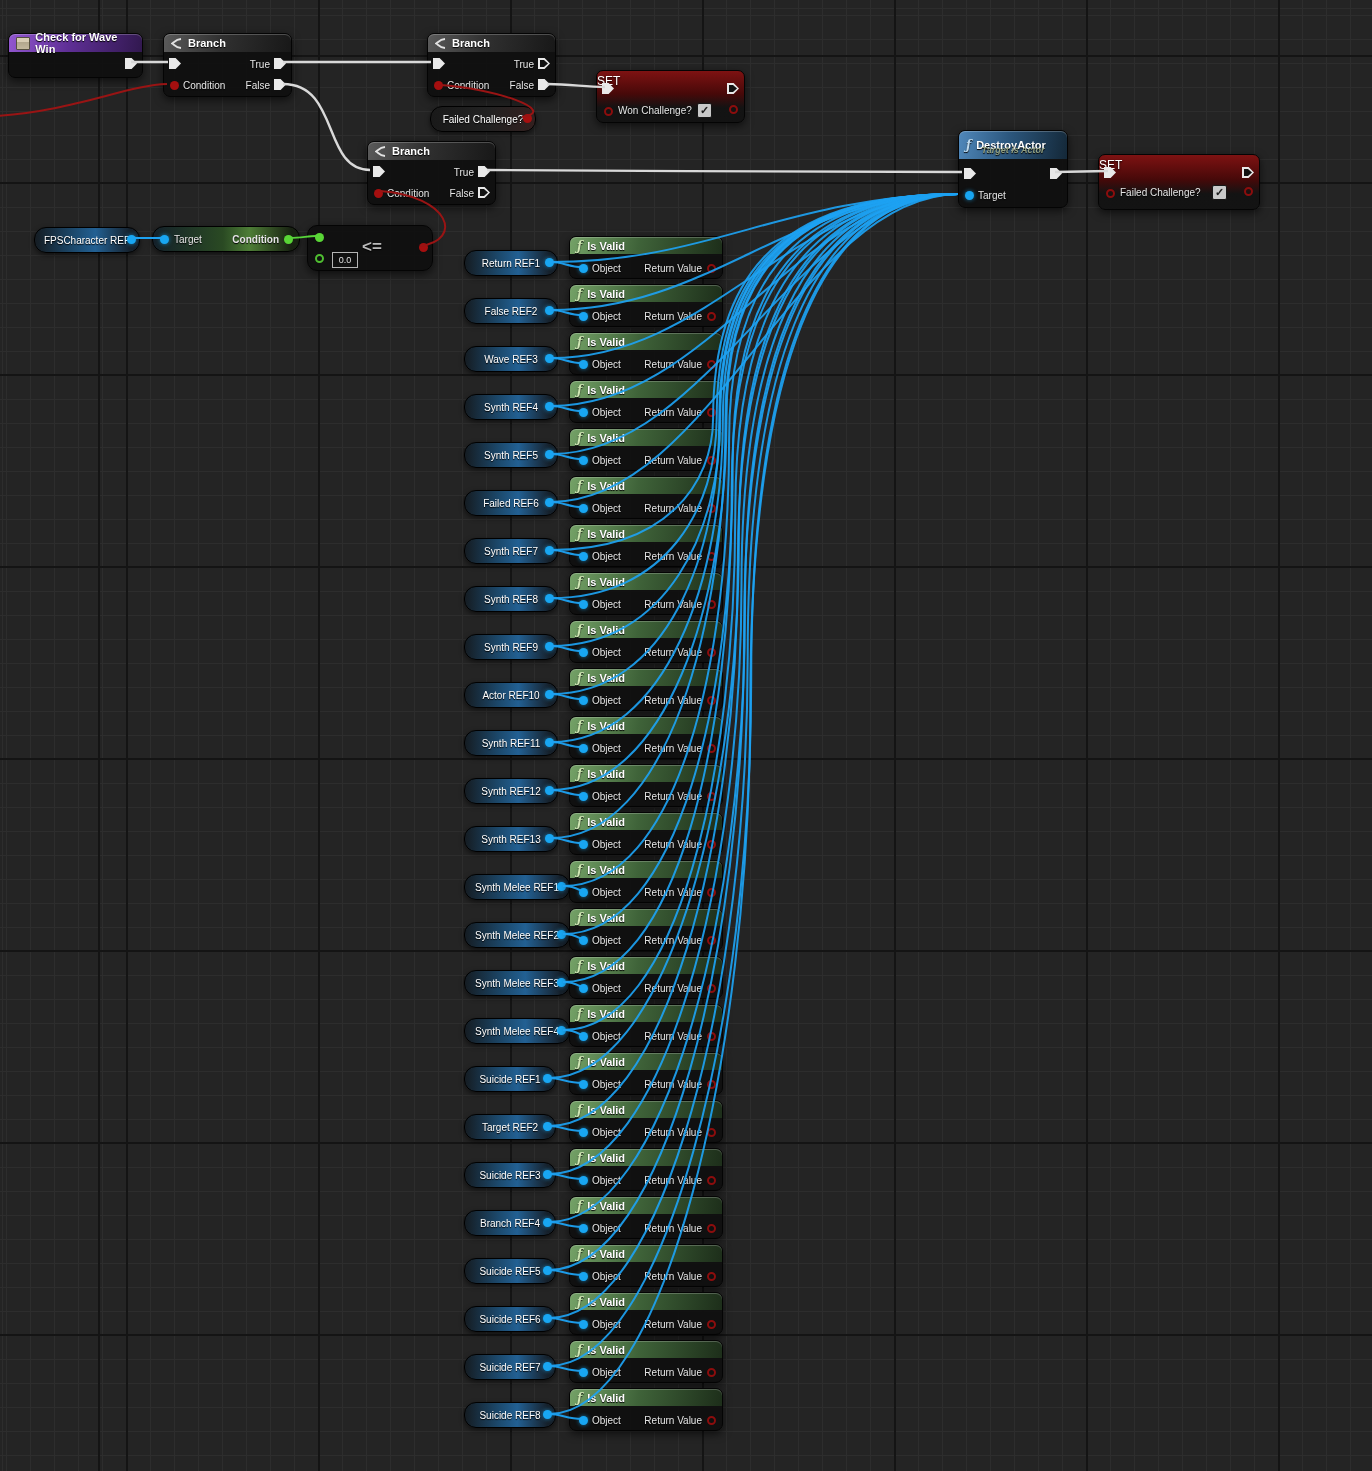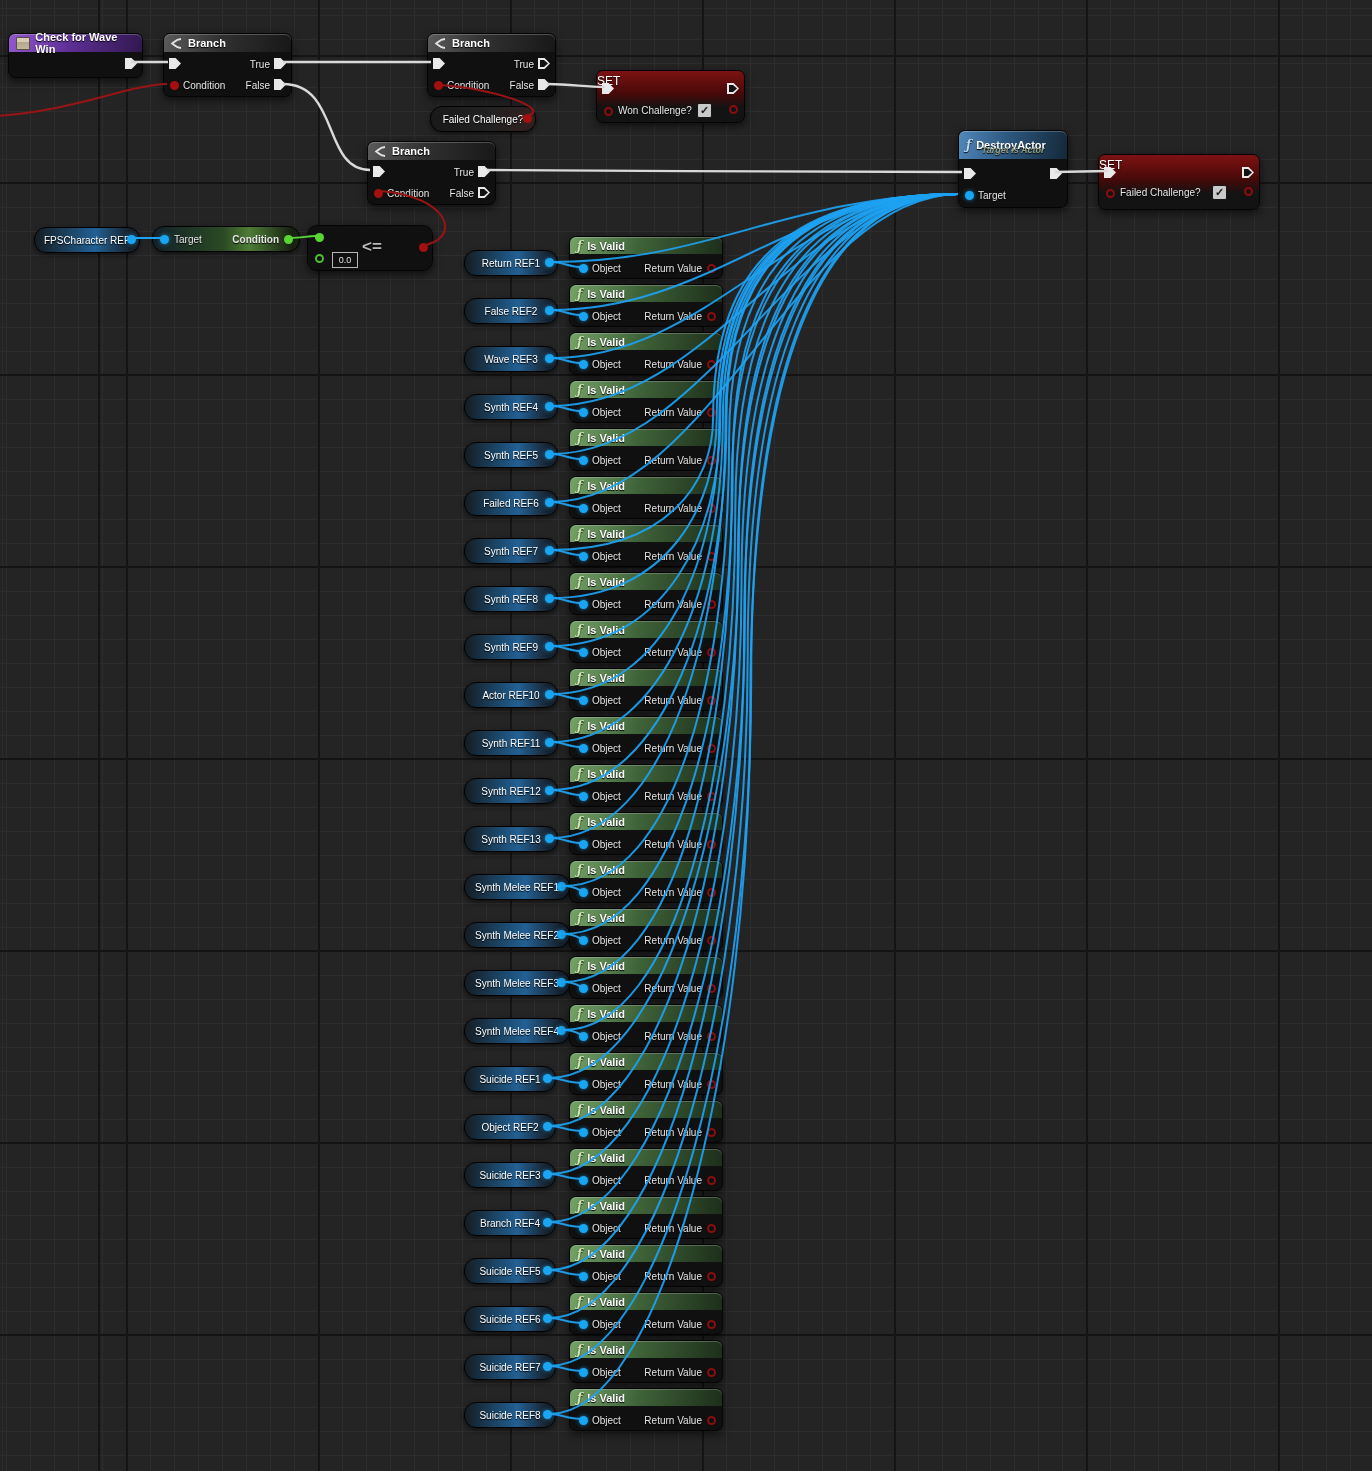--- a/index.html
+++ b/index.html
@@ -421,21 +421,21 @@
     <div class="hdr hdr-green" style="height:17px;">
       <span class="fn fn-green">ƒ</span>
       <span class="iv-title">Is Valid</span>
     </div>
     <span class="pin p-blue" style="left:9px;top:27px;"></span>
     <span class="lbl obj-lbl" style="left:22px;top:26px;">Object</span>
     <span class="lbl ret-lbl" style="right:20px;top:26px;">Return Value</span>
     <span class="pin p-red hollow" style="right:6px;top:27px;"></span>
   </div>
       <div class="getter g-blue" style="left: 464px; top: 1114px; width: 90px;">
-        <span class="glabel">Object REF2</span>
+        <span class="glabel">Target REF2</span>
         <span class="pin p-blue" style="right: 3px; top: 7px;"></span>
       </div>
       <div class="node isvalid" style="width: 152px; height: 41px; left: 569px; top: 1100px;">
     <div class="hdr hdr-green" style="height:17px;">
       <span class="fn fn-green">ƒ</span>
       <span class="iv-title">Is Valid</span>
     </div>
     <span class="pin p-blue" style="left:9px;top:27px;"></span>
     <span class="lbl obj-lbl" style="left:22px;top:26px;">Object</span>
     <span class="lbl ret-lbl" style="right:20px;top:26px;">Return Value</span>

